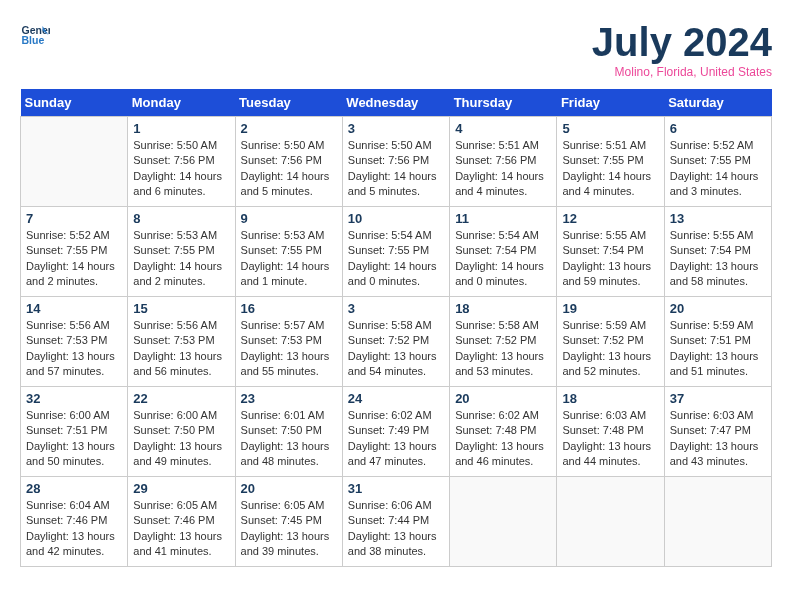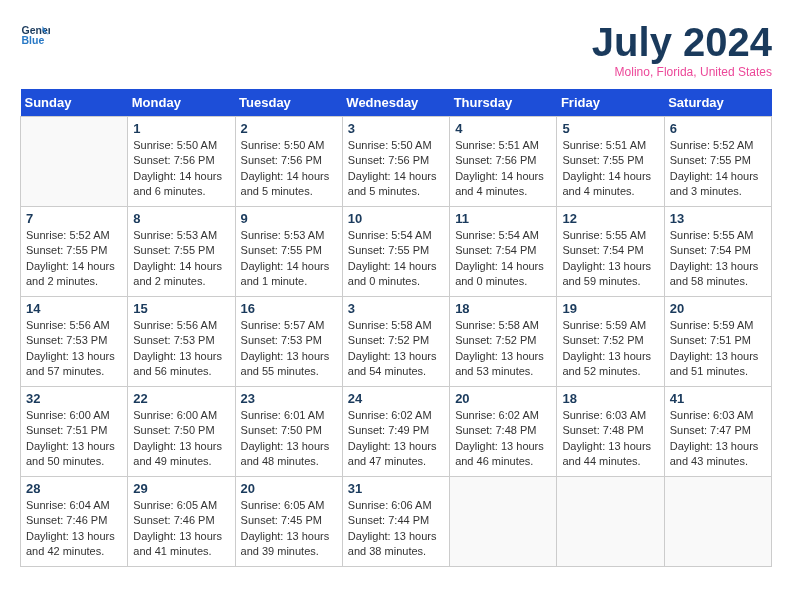--- a/index.html
+++ b/index.html
@@ -211,21 +211,21 @@
         </td>
         <td>
           <span class="day-number">20</span>
           <div class="day-info">Sunrise: 6:02 AM<br>Sunset: 7:48 PM<br>Daylight: 13 hours<br>and 46 minutes.</div>
         </td>
         <td>
           <span class="day-number">18</span>
           <div class="day-info">Sunrise: 6:03 AM<br>Sunset: 7:48 PM<br>Daylight: 13 hours<br>and 44 minutes.</div>
         </td>
         <td>
-          <span class="day-number">41</span>
+          <span class="day-number">37</span>
           <div class="day-info">Sunrise: 6:03 AM<br>Sunset: 7:47 PM<br>Daylight: 13 hours<br>and 43 minutes.</div>
         </td>
       </tr>
       <tr>
         <td>
           <span class="day-number">28</span>
           <div class="day-info">Sunrise: 6:04 AM<br>Sunset: 7:46 PM<br>Daylight: 13 hours<br>and 42 minutes.</div>
         </td>
         <td>
           <span class="day-number">29</span>

